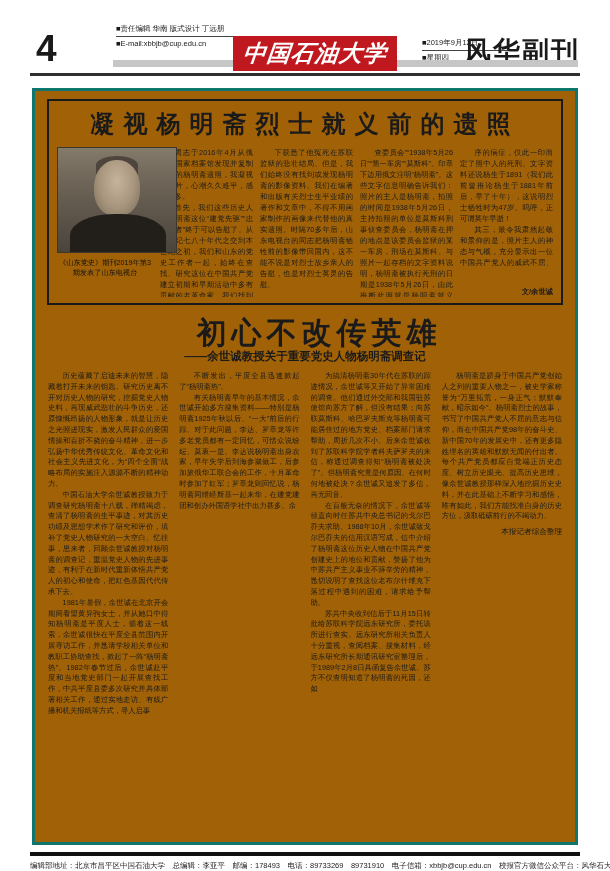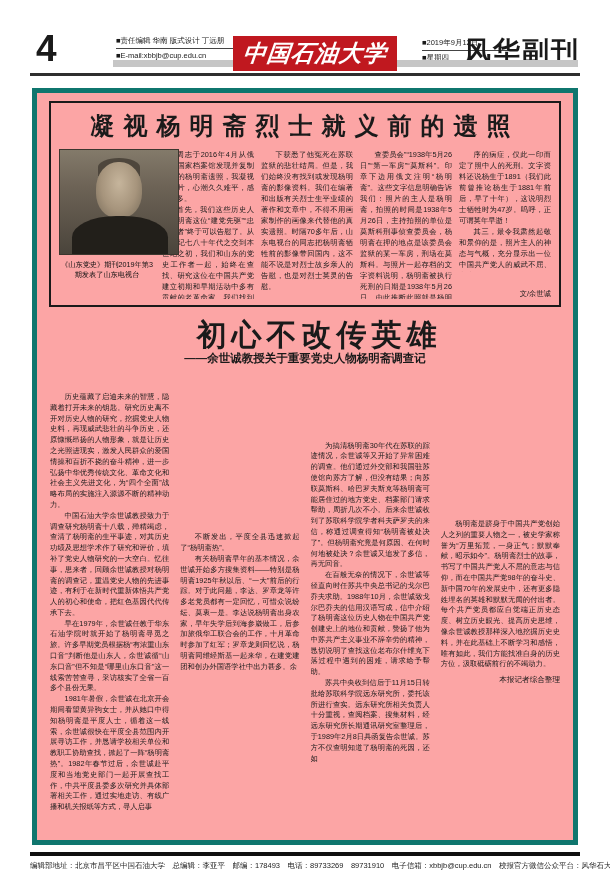--- a/index.html
+++ b/index.html
@@ -1,58 +1,58 @@
 <!DOCTYPE html>
 <html><head>
 <meta charset="utf-8">
 <style>
   html,body{margin:0;padding:0;}
   body{width:610px;height:871px;background:#fff;font-family:"Liberation Sans",sans-serif;color:#1a1a1a;}
   .page{position:relative;width:610px;height:871px;background:#ffffff;overflow:hidden;}
 
   
   .pagenum{position:absolute;left:36px;top:30px;font-size:37px;font-weight:900;line-height:38px;}
-  .ed-block{position:absolute;left:116px;top:36px;width:130px;}
+  .ed-block{position:absolute;left:116px;top:24px;width:130px;}
   .ed-row{font-size:7.5px;line-height:10px;white-space:nowrap;}
   .ed-row.first{border-bottom:1px solid #444;padding-bottom:2px;margin-bottom:2px;}
   .masthead{position:absolute;left:233px;top:36px;width:164px;height:35px;background:#c0181f;z-index:3;
             display:flex;align-items:center;justify-content:center;}
   .masthead span{color:#fff;font-family:"DejaVu Serif",serif;font-style:italic;font-weight:700;
             font-size:23px;letter-spacing:1px;transform:skewX(-6deg);white-space:nowrap;}
   .date-block{position:absolute;left:422px;top:38px;width:90px;}
   .section-title{position:absolute;right:30px;top:33px;font-size:27px;font-weight:900;letter-spacing:2px;white-space:nowrap;}
   .gray-bar{position:absolute;left:113px;right:32px;top:60px;height:7px;background:#c6c6c6;}
   .dark-line{position:absolute;left:30px;right:30px;top:73px;height:3px;background:#2f2f2f;}
 
   
-  .frame{position:absolute;left:32px;right:32px;top:88px;bottom:26px;border:5px solid #0f766e;background:#fca5a5;}
+  .frame{position:absolute;left:32px;right:32px;top:88px;bottom:26px;border:3px solid #0f766e;background:#a16207;}
 
   
   .top-box{position:absolute;left:12px;right:12px;top:8px;height:206px;border:2px solid #1a1a1a;padding:2px 8px;box-sizing:border-box;overflow:hidden;}
   .top-title{text-align:center;font-family:"DejaVu Serif",serif;font-weight:700;font-size:24px;
              letter-spacing:9px;margin:5px 0 7px;white-space:nowrap;}
   .top-body{display:flex;gap:7px;height:150px;overflow:hidden;}
   .photo-cell{width:96px;flex:none;}
   .photo{width:118px;height:104px;border:1px solid #3c362e;position:relative;overflow:hidden;
          background:linear-gradient(180deg,#837a6a 0%,#6d6356 35%,#4a443b 100%);}
   .photo .face{position:absolute;left:36px;top:12px;width:46px;height:56px;border-radius:48% 48% 44% 44%;
          background:radial-gradient(ellipse at 50% 38%,#c6b59c 0%,#a6947c 55%,#776b59 100%);}
   .photo .hair{position:absolute;left:38px;top:8px;width:42px;height:18px;border-radius:50% 50% 0 0;background:#4e463c;}
   .photo .suit{position:absolute;left:12px;bottom:-8px;width:96px;height:46px;border-radius:46% 46% 0 0;background:#221f1a;}
   .caption{font-size:7.2px;line-height:10px;text-align:center;margin-top:5px;color:#111;}
   .tcol{flex:1;font-size:7.3px;line-height:11px;text-align:justify;overflow:hidden;display:flex;flex-direction:column;}
   .tcol .list{flex:1;overflow:hidden;}
   [data-bind-list] p{margin:0;text-indent:2em;}
-  .top-byline{text-align:right;font-weight:400;margin-top:16px;}
+  .top-byline{text-align:right;font-weight:700;margin-top:16px;}
 
   
   .main-title{position:absolute;left:0;right:0;top:222px;text-align:center;font-size:30px;font-weight:900;
               letter-spacing:5px;white-space:nowrap;padding-left:28px;}
   .main-sub{position:absolute;left:0;right:0;top:258px;text-align:center;font-size:11.5px;font-weight:700;white-space:nowrap;}
-  .main-cols{position:absolute;left:13px;right:13px;top:280px;bottom:8px;display:flex;gap:11px;overflow:hidden;align-items:center;}
+  .main-cols{position:absolute;left:13px;right:13px;top:280px;bottom:8px;display:flex;gap:11px;overflow:hidden;}
   .mcol{flex:1;font-size:7.3px;line-height:10.8px;text-align:justify;overflow:hidden;display:flex;flex-direction:column;}
   .mcol .list{overflow:hidden;}
   .credit{text-align:right;font-weight:400;margin-top:5px;font-size:7.6px;}
 
   
   .footer-rule{position:absolute;left:30px;right:30px;top:852px;height:4px;background:#101010;}
   .footer-text{position:absolute;left:30px;right:30px;top:861px;font-size:7.5px;color:#222;white-space:nowrap;}
 </style>
 </head>
 <body>
@@ -114,21 +114,20 @@
       </div>
     </div>
 
     <div class="main-title" data-bind="main_article.title">初心不改传英雄</div>
     <div class="main-sub" data-bind="main_article.subtitle">——余世诚教授关于重要党史人物杨明斋调查记</div>
     <div class="main-cols">
       <div class="mcol">
         <div class="list" data-bind-list="main_article.col1">
             <p>历史蕴藏了启迪未来的智慧，隐藏着打开未来的钥匙。研究历史离不开对历史人物的研究，挖掘党史人物史料，再现威武悲壮的斗争历史，还原慷慨昂扬的人物形象，就是让历史之光照进现实，激发人民群众的爱国情操和百折不挠的奋斗精神，进一步弘扬中华优秀传统文化、革命文化和社会主义先进文化，为“四个全面”战略布局的实施注入源源不断的精神动力。</p>
             <p>中国石油大学余世诚教授致力于调查研究杨明斋十八载，殚精竭虑，查清了杨明斋的生平事迹，对其历史功绩及思想学术作了研究和评价，填补了党史人物研究的一大空白。忆往事，思来者，回顾余世诚教授对杨明斋的调查记，重温党史人物的先进事迹，有利于在新时代重新体悟共产党人的初心和使命，把红色基因代代传承下去。</p>
-            <p>早在1979年，余世诚任教于华东石油学院时就开始了杨明斋寻觅之旅。许多早期党员根据杨“有浓重山东口音”判断他是山东人，余世诚循“山东口音”但不知是“哪里山东口音”这一线索苦苦查寻，采访核实了全省一百多个县份无果。</p>
             <p>1981年暑假，余世诚在北京开会期间看望黄异驹女士，并从她口中得知杨明斋是平度人士，循着这一线索，余世诚很快在平度全县范围内开展寻访工作，并恳请学校相关单位和教职工协助查找，掀起了一阵“杨明斋热”。1982年春节过后，余世诚赴平度和当地党史部门一起开展查找工作，中共平度县委多次研究并具体部署相关工作，通过实地走访、有线广播和机关报纸等方式，寻人启事</p>
           </div>
       </div>
       <div class="mcol">
         <div class="list" data-bind-list="main_article.col2">
             <p>不断发出，平度全县迅速掀起了“杨明斋热”。</p>
             <p>有关杨明斋早年的基本情况，余世诚开始多方搜集资料——特别是杨明斋1925年秋以后、“一大”前后的行踪。对于此问题，李达、罗章龙等许多老党员都有一定回忆，可惜众说纷纭、莫衷一是。李达说杨明斋出身农家，早年失学后到海参崴做工，后参加旅俄华工联合会的工作，十月革命时参加了红军；罗章龙则回忆说，杨明斋同维经斯基一起来华，在建党建团和创办外国语学社中出力甚多。余</p>
           </div>
       </div>
       <div class="mcol">

